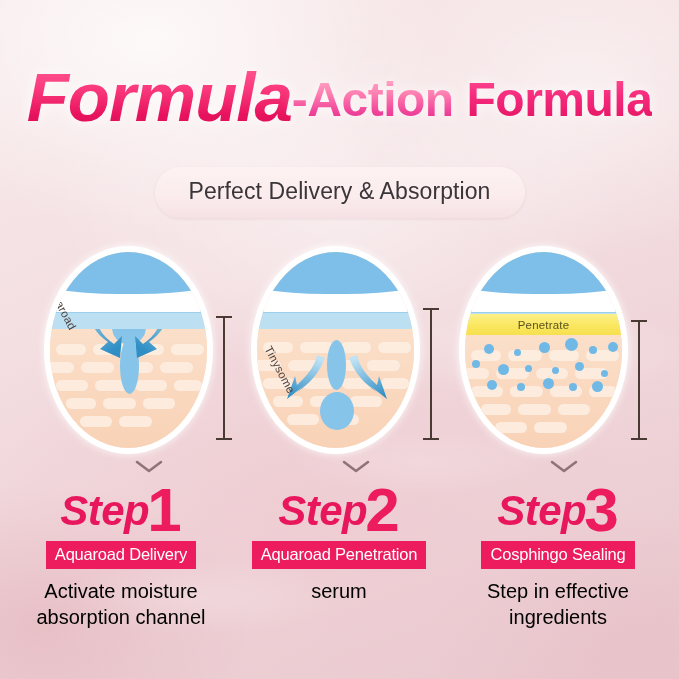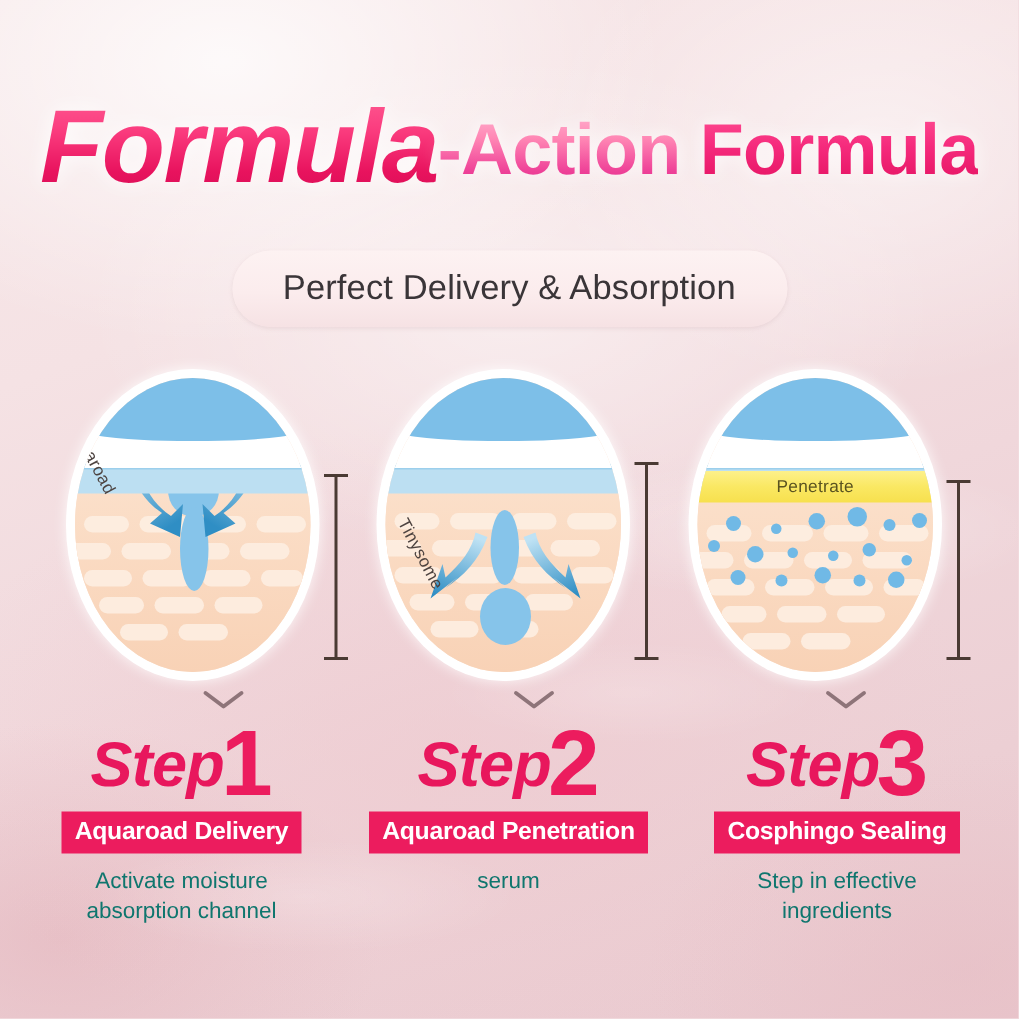--- a/index.html
+++ b/index.html
@@ -226,30 +226,30 @@
     letter-spacing: -2px;
     position: relative;
     top: 6px;
     left: -2px;
   }
   .step-badge {
     display: inline-block;
     background: #ec1c5e;
     color: #ffffff;
     font-size: 16.5px;
-    font-weight: bold;
+    font-weight: normal;
     padding: 4px 9px 5px;
     letter-spacing: -0.2px;
     white-space: nowrap;
   }
   .step-desc {
     margin-top: 9px;
-    font-size: 15px;
+    font-size: 20px;
     line-height: 1.32;
-    color: #0f766e;
+    color: #000000;
   }
 </style>
 </head>
 <body>
 
 <div id="bg"></div>
 <div id="bg-texture"></div>
 
 <div id="page">
 

